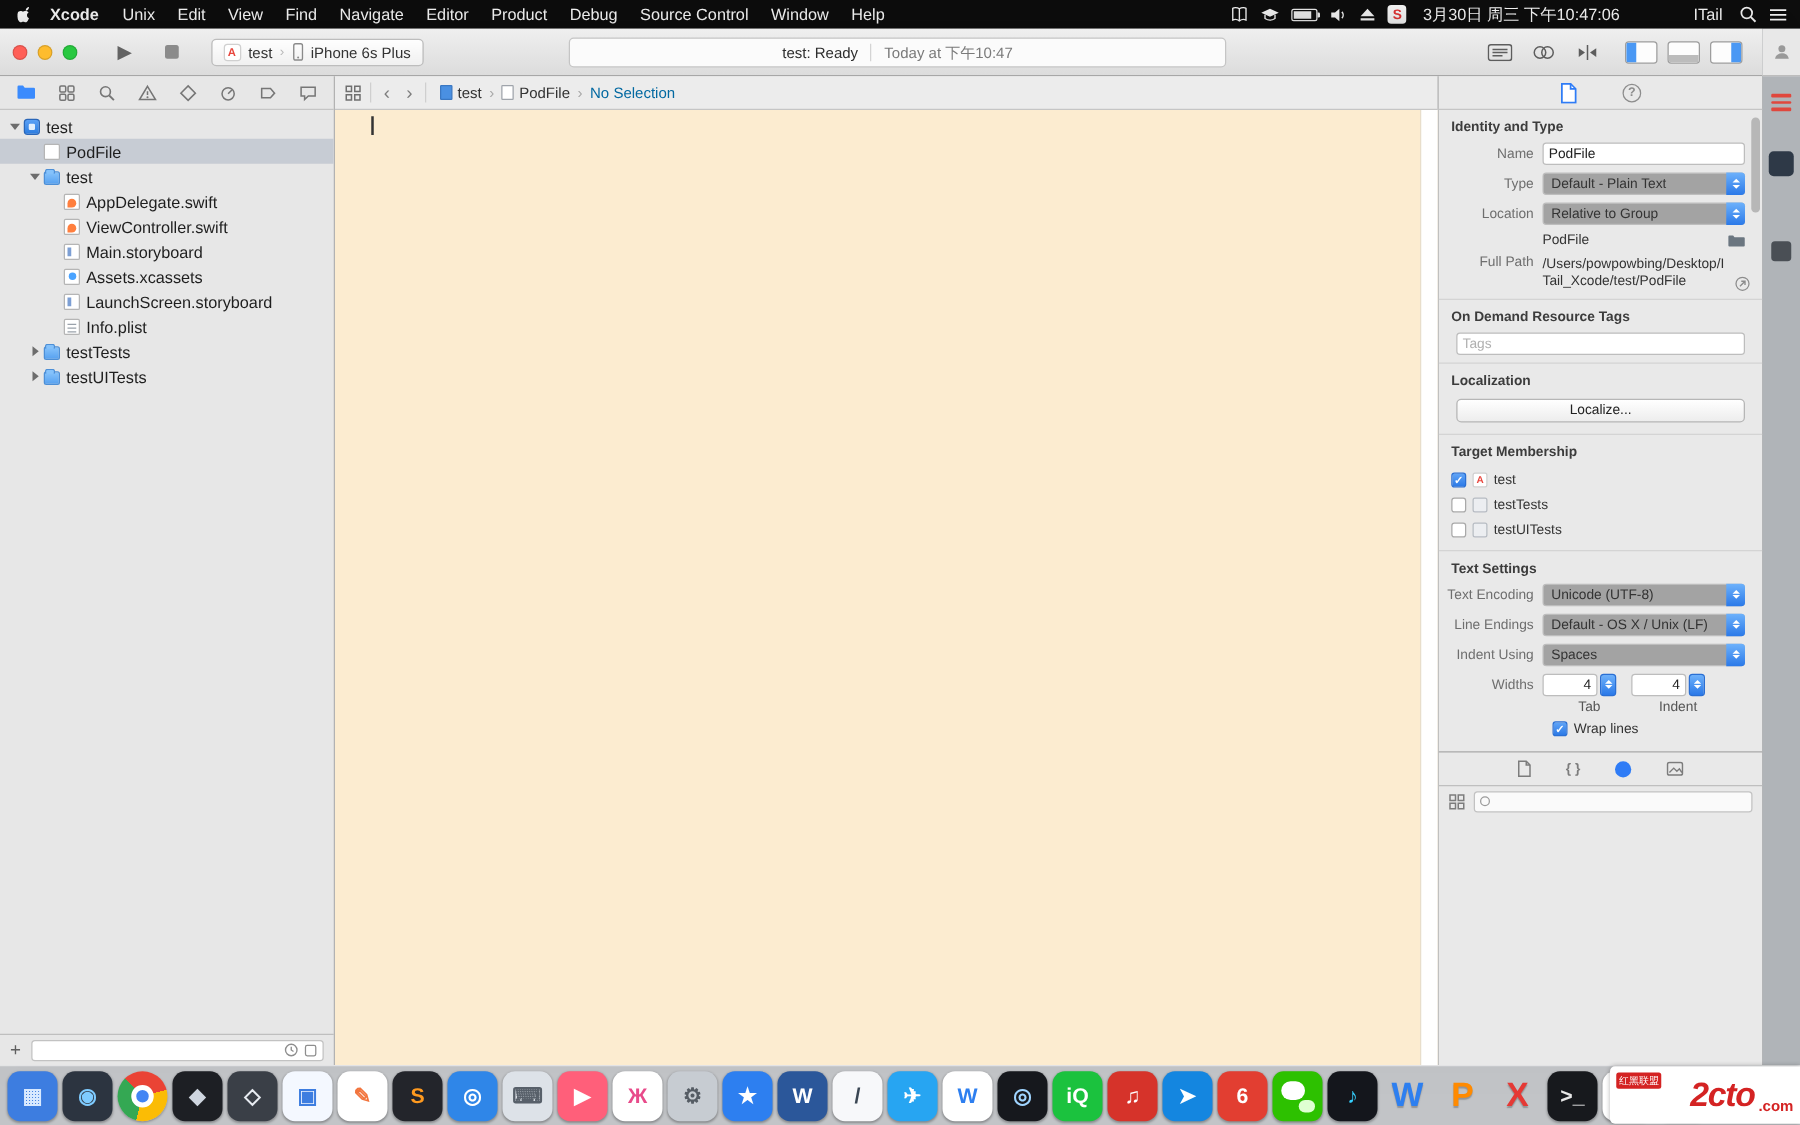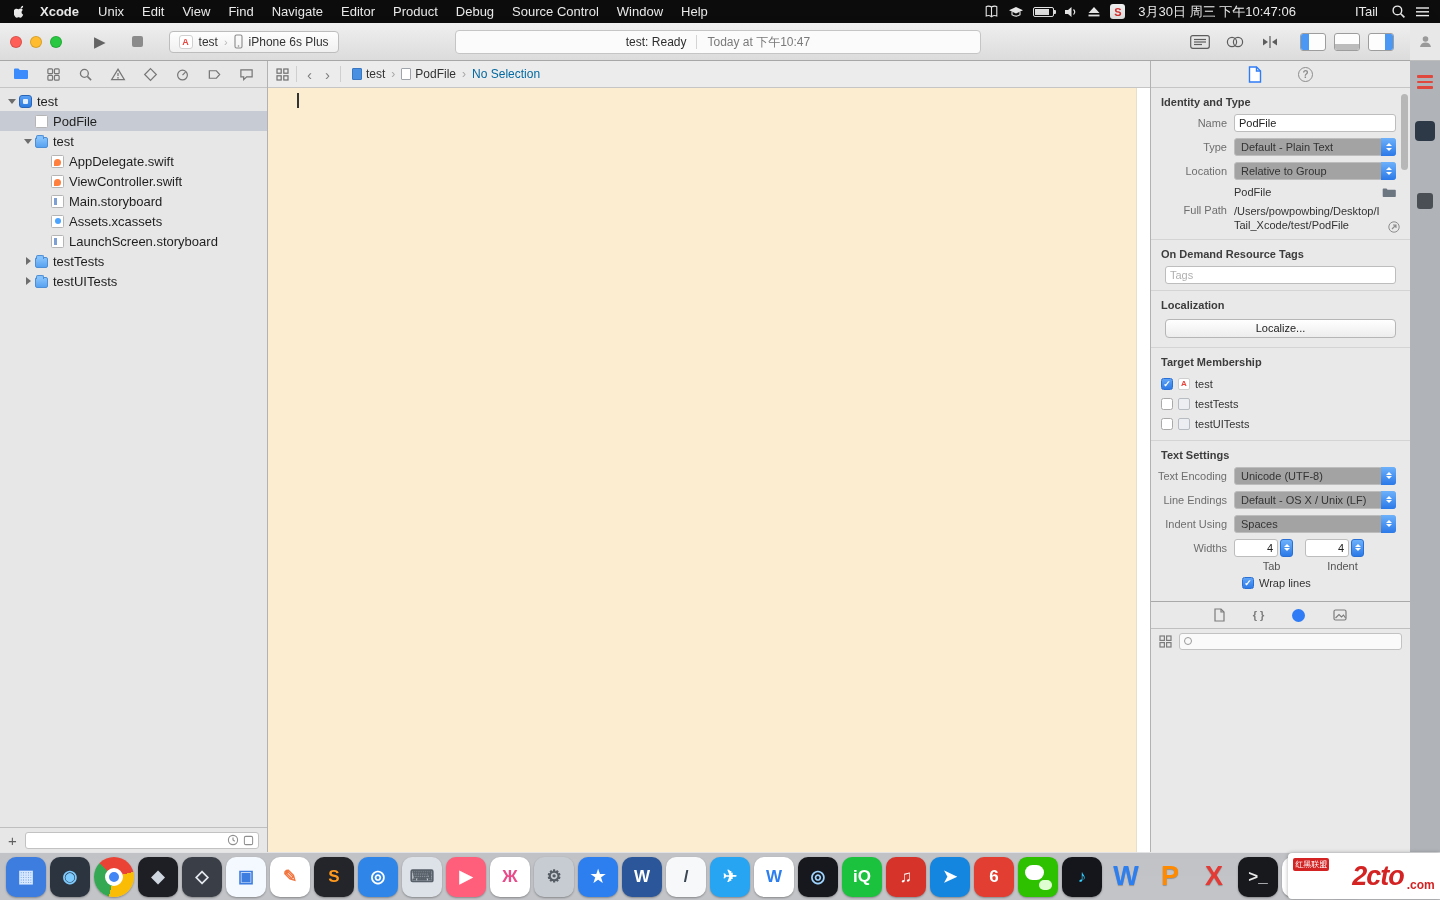--- a/index.html
+++ b/index.html
@@ -407,20 +407,25 @@
             <div class="tree-row" style="padding-left: 38px;">
               <span class="disc-box"></span>
               <span class="file-icon icon-assets"></span>
               <span class="tree-label">Assets.xcassets</span>
             </div>
             <div class="tree-row" style="padding-left: 38px;">
               <span class="disc-box"></span>
               <span class="file-icon icon-storyboard"></span>
               <span class="tree-label">LaunchScreen.storyboard</span>
             </div>
+            <div class="tree-row" style="padding-left: 38px;">
+              <span class="disc-box"></span>
+              <span class="file-icon icon-plist"></span>
+              <span class="tree-label">Info.plist</span>
+            </div>
             <div class="tree-row" style="padding-left: 22px;">
               <span class="disc-box">
                 <i class="disc right"></i>
               </span>
               <span class="file-icon icon-folder"></span>
               <span class="tree-label">testTests</span>
             </div>
             <div class="tree-row" style="padding-left: 22px;">
               <span class="disc-box">
                 <i class="disc right"></i>

